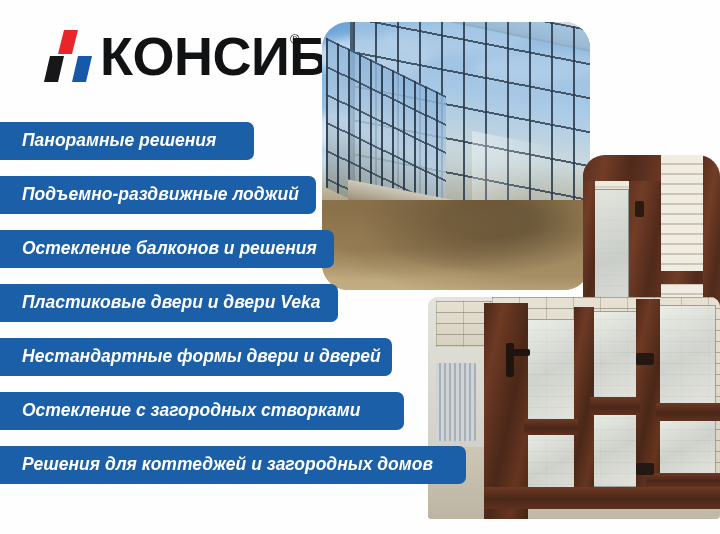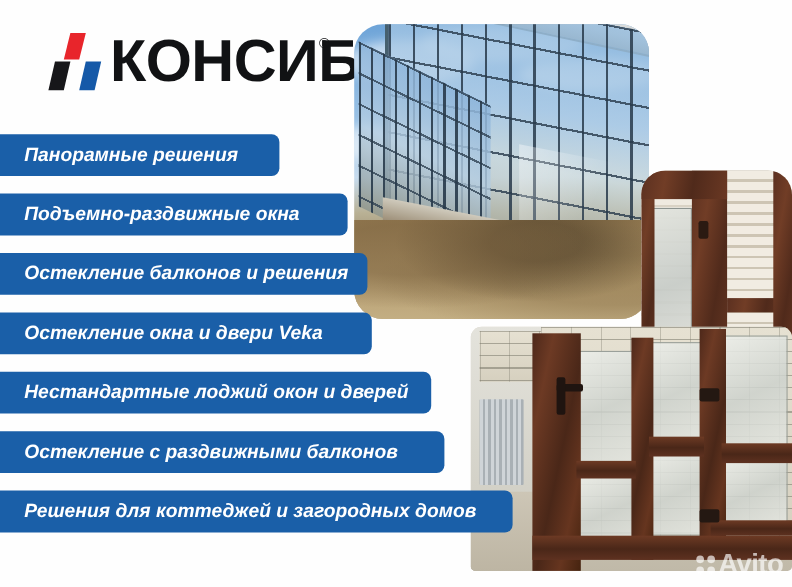--- a/index.html
+++ b/index.html
@@ -357,41 +357,32 @@
     <div class="pd-handle" style="left:78px; top:52px; width:24px; height:7px;"></div>
     <div class="pd-handle" style="left:78px; top:46px; width:8px; height:34px;"></div>
     <div class="pd-hinge" style="left:208px; top:56px; width:18px; height:12px;"></div>
     <div class="pd-hinge" style="left:208px; top:166px; width:18px; height:12px;"></div>
   </div>
 
   <div class="badge" style="top:122px; width:268px;">
     <span class="badge-text">Панорамные решения</span>
   </div>
   <div class="badge" style="top:176px; width:330px;">
-    <span class="badge-text">Подъемно-раздвижные окна</span>
+    <span class="badge-text">Подъемно-раздвижные лоджий</span>
   </div>
   <div class="badge" style="top:230px; width:348px;">
     <span class="badge-text">Остекление балконов и решения</span>
   </div>
   <div class="badge" style="top:284px; width:352px;">
-    <span class="badge-text">Остекление окна и двери Veka</span>
+    <span class="badge-text">Пластиковые двери и двери Veka</span>
   </div>
   <div class="badge" style="top:338px; width:406px;">
-    <span class="badge-text">Нестандартные лоджий окон и дверей</span>
+    <span class="badge-text">Нестандартные формы двери и дверей</span>
   </div>
   <div class="badge" style="top:392px; width:418px;">
-    <span class="badge-text">Остекление с раздвижными балконов</span>
+    <span class="badge-text">Остекление с загородных створками</span>
   </div>
   <div class="badge" style="top:446px; width:480px;">
     <span class="badge-text">Решения для коттеджей и загородных домов</span>
   </div>
 
-  <div id="avito-watermark">
-    <div id="avito-dots">
-      <i></i>
-        <i></i>
-        <i></i>
-        <i></i>
-    </div>
-    <span id="avito-text">Avito</span>
-  </div>
 
 </div>
 
 </body></html>

